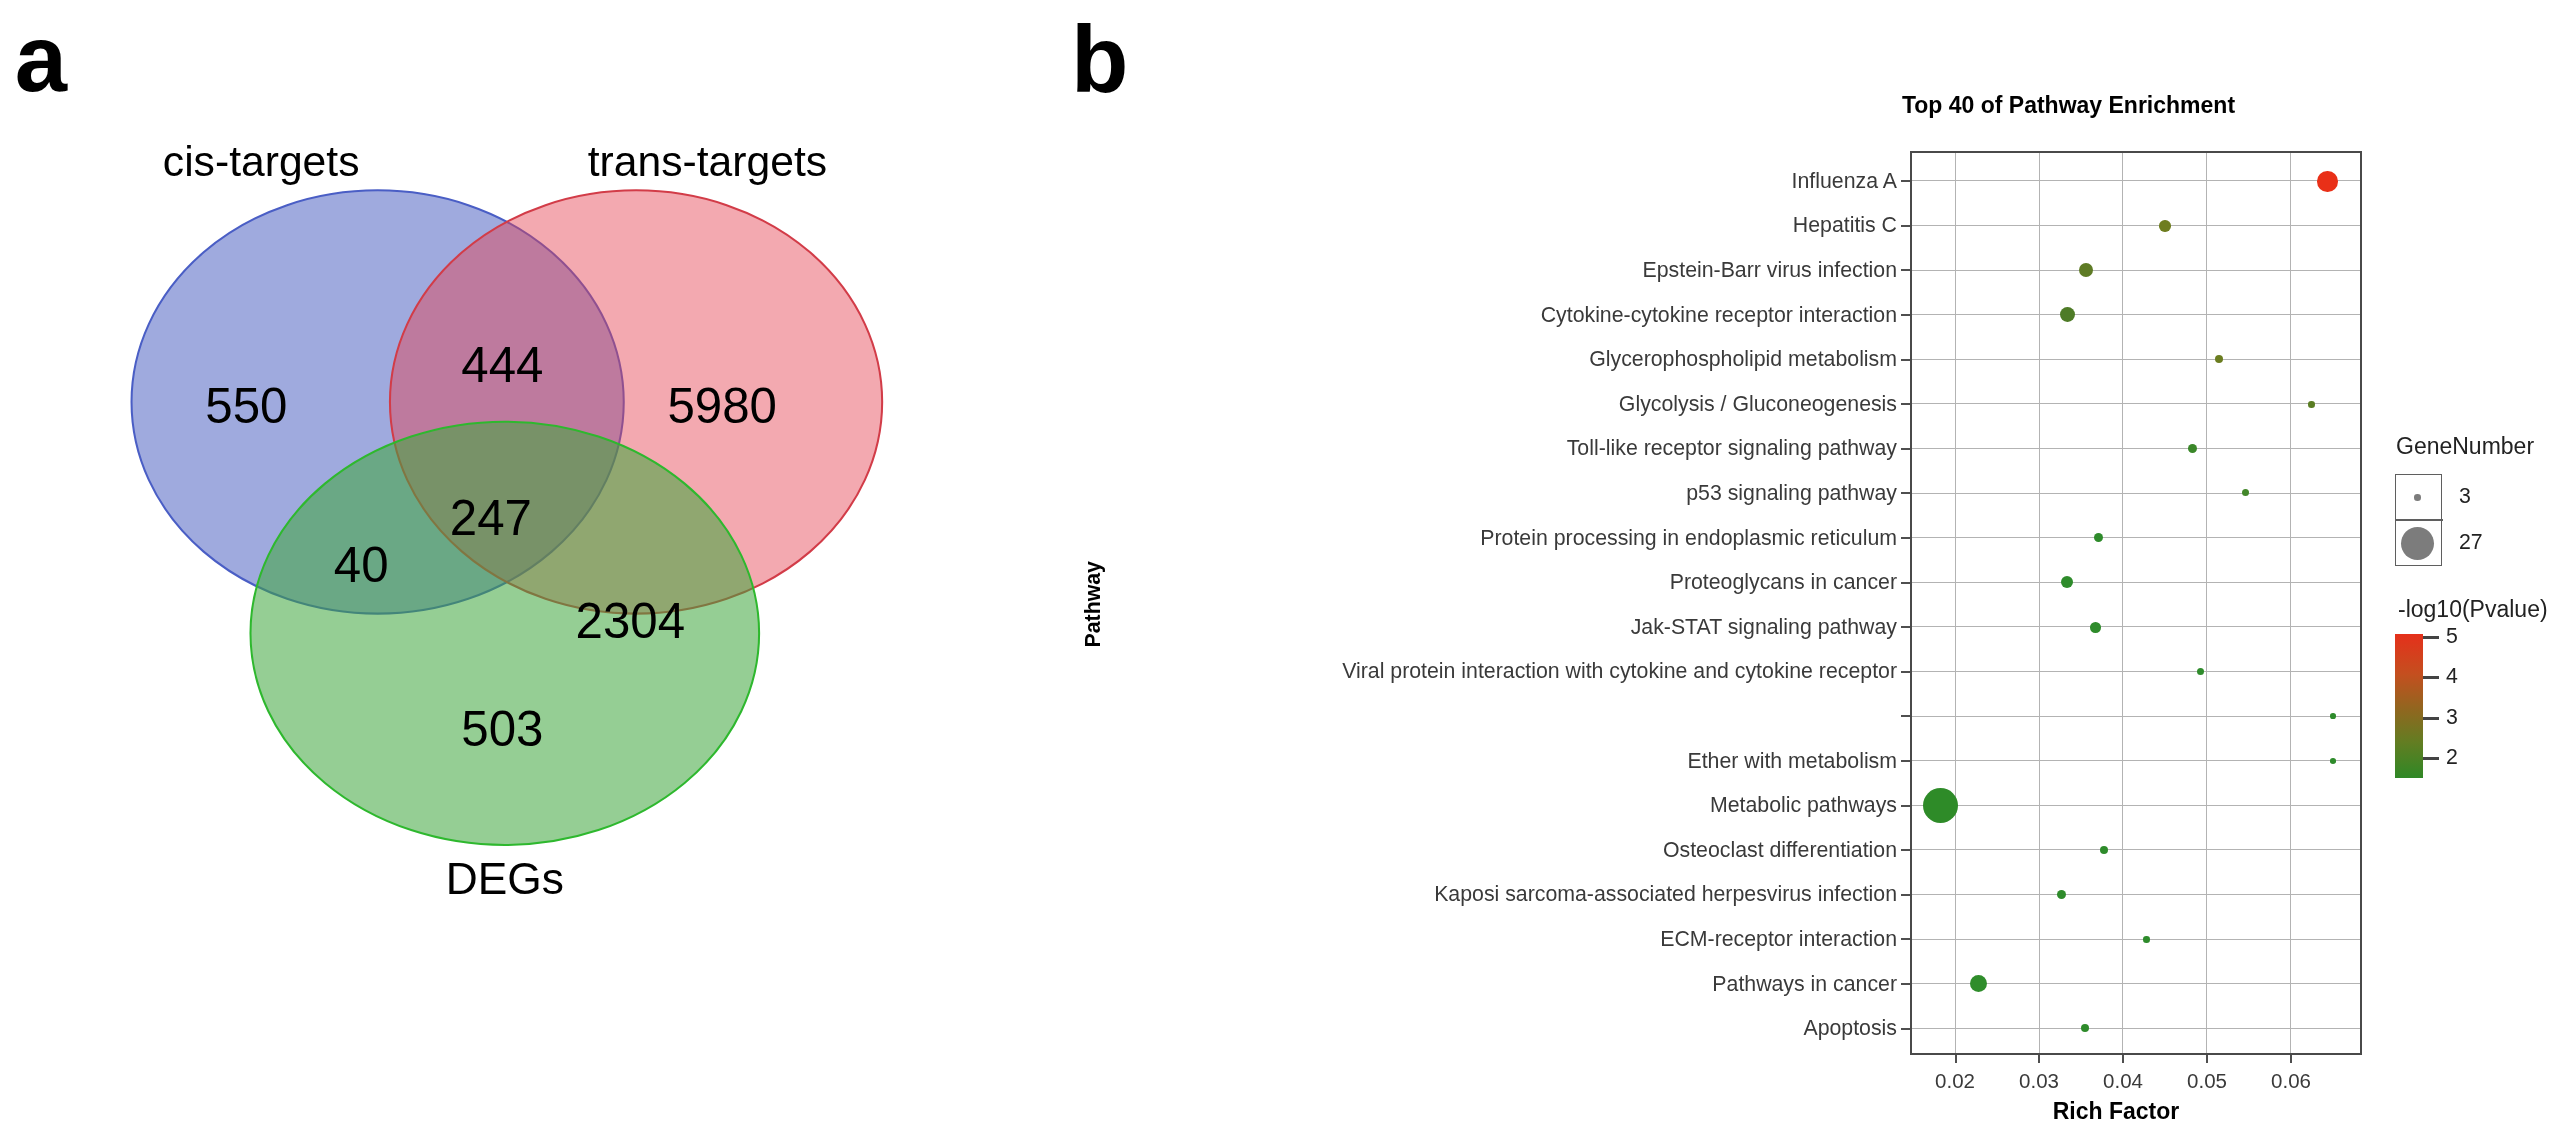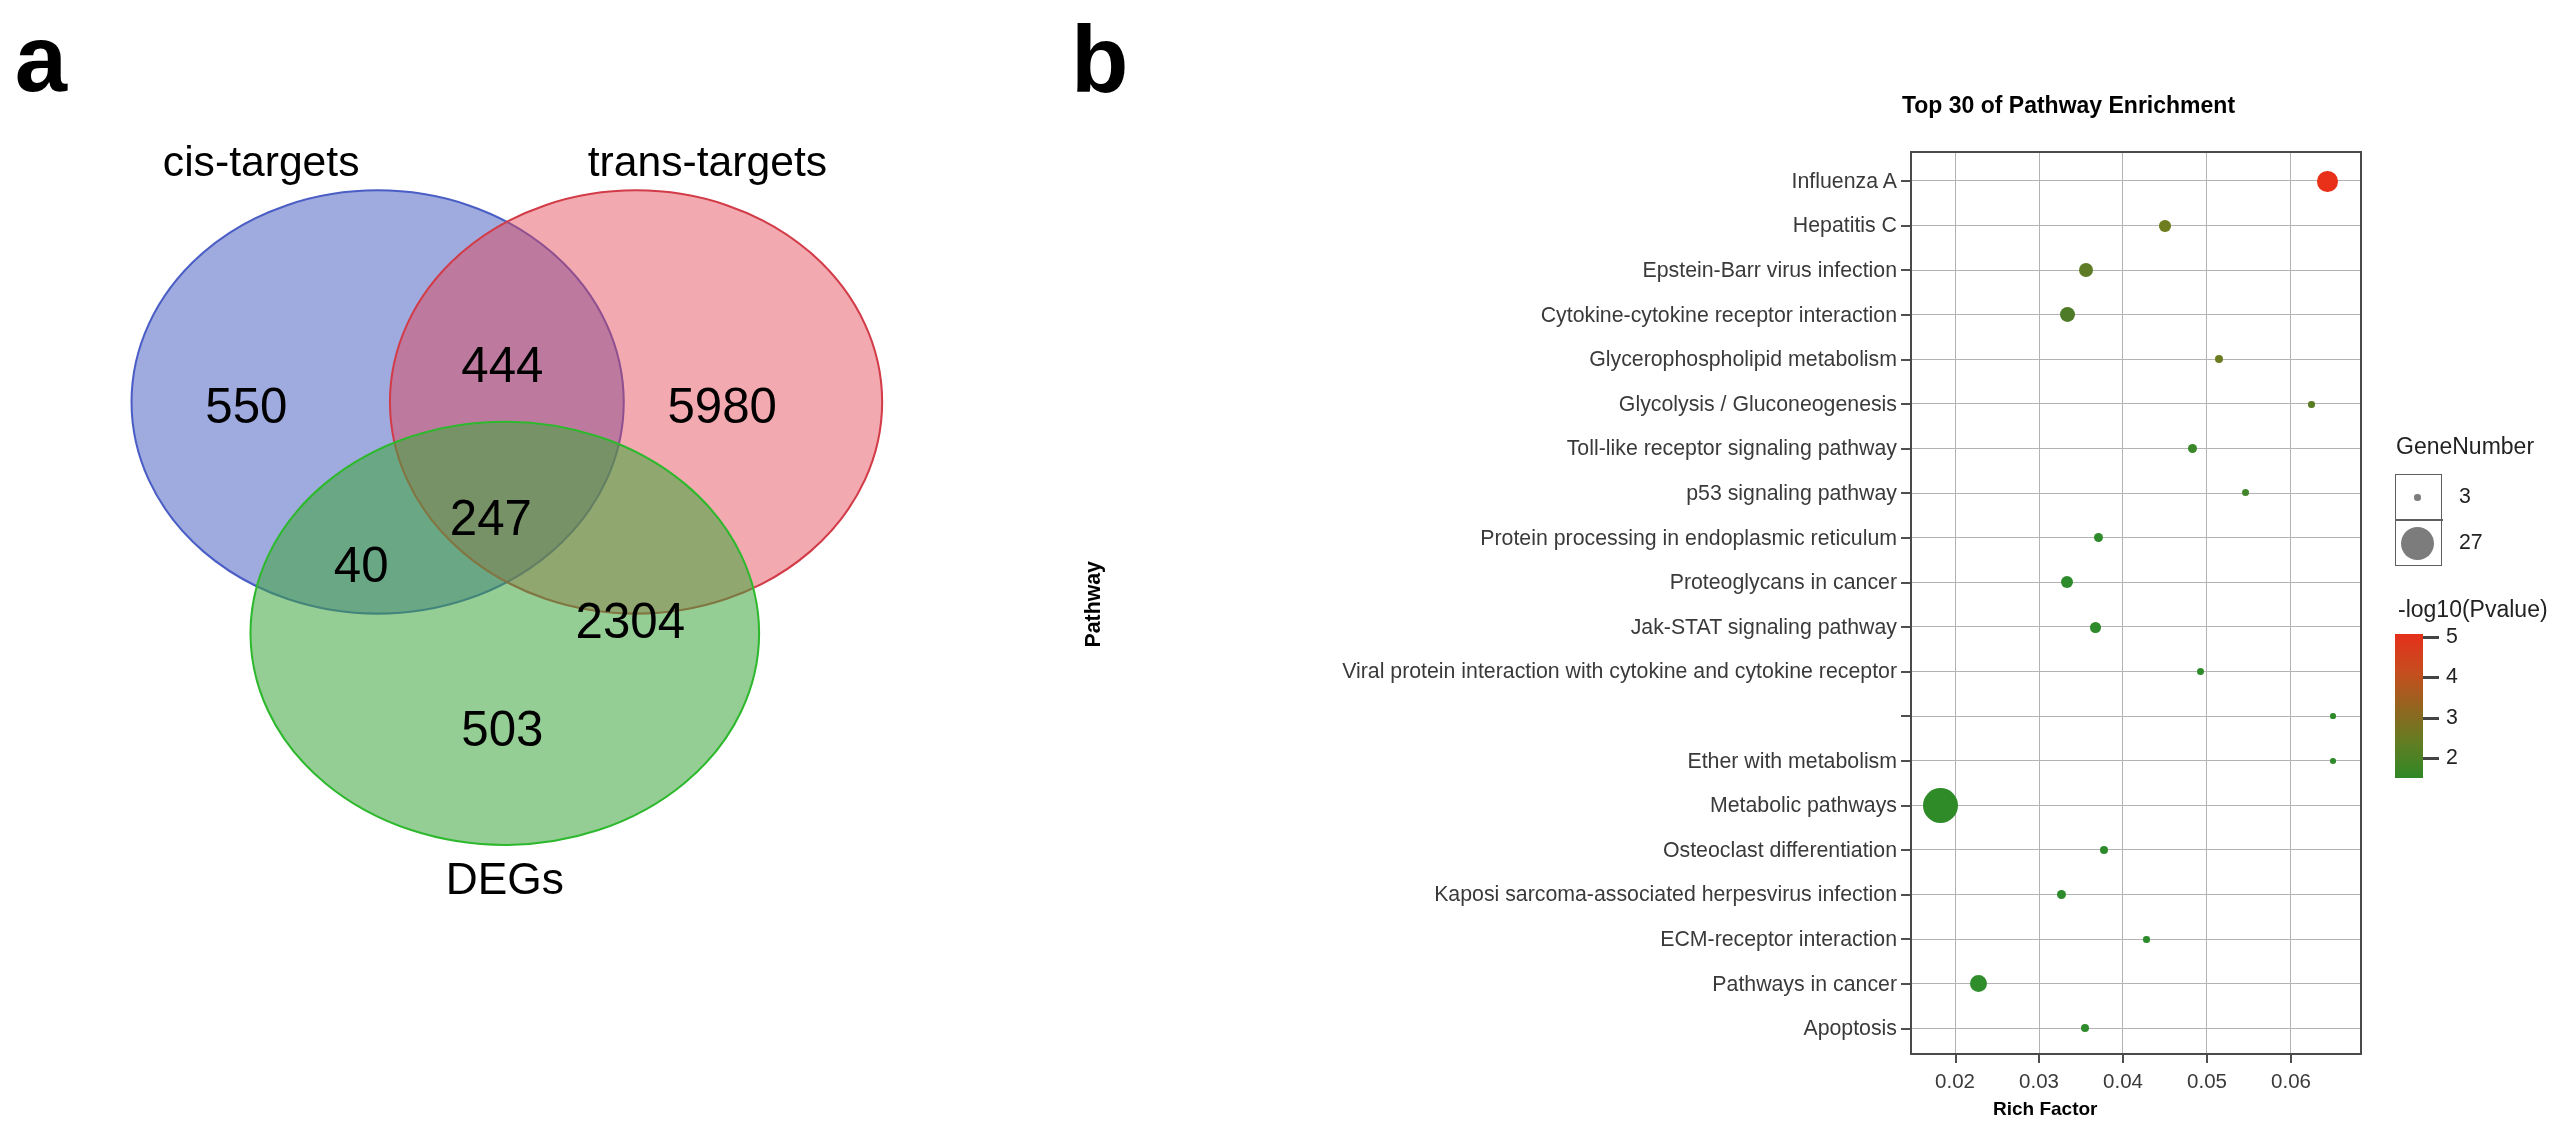--- a/index.html
+++ b/index.html
@@ -9,22 +9,22 @@
   .abs{position:absolute;}
   .rowlabel{position:absolute;text-align:right;font-size:21.3px;color:#3a3a3a;white-space:nowrap;}
   .ticklabel{position:absolute;text-align:center;font-size:20.5px;color:#3a3a3a;}
   .gridv,.gridh{position:absolute;background:#b3b3b3;}
   .stub{position:absolute;background:#4f4f4f;}
   .dot{position:absolute;border-radius:50%;}
   #plot-title{position:absolute;left:1896px;top:92px;width:345px;text-align:center;
               font-size:23px;font-weight:700;}
   #ylab{position:absolute;left:1028px;top:592px;width:131px;height:24.6px;text-align:center;
         font-size:21.3px;font-weight:700;transform:rotate(-90deg);}
-  #xlab{position:absolute;left:1993px;top:1098px;width:246px;text-align:left;
-        font-size:19px;font-weight:700;}
+  #xlab{position:absolute;left:1993px;top:1098px;width:246px;text-align:center;
+        font-size:23px;font-weight:700;}
   #plot-border{position:absolute;border:2.1px solid #4a4a4a;background:transparent;z-index:2;}
   .legend-title{position:absolute;font-size:23px;color:#222;white-space:nowrap;}
   .legend-num{position:absolute;font-size:21.3px;color:#222;}
   #gn-box{position:absolute;border:1.6px solid #5f5f5f;background:#fff;}
   #gn-divider{position:absolute;background:#5f5f5f;}
   #colorbar{position:absolute;background:linear-gradient(180deg,#e5301b 0%,#c44f1f 28%,#91661f 52%,#637d22 75%,#2f8826 100%);}
   svg text{font-family:"Liberation Sans",sans-serif;fill:#000;}
 </style>
 </head>
 <body>
@@ -43,21 +43,21 @@
       <text x="615" y="1090" text-anchor="middle" font-size="54">DEGs</text>
       <text x="300" y="516" text-anchor="middle" font-size="60">550</text>
       <text x="612" y="466" text-anchor="middle" font-size="60">444</text>
       <text x="880" y="516" text-anchor="middle" font-size="60">5980</text>
       <text x="598" y="652" text-anchor="middle" font-size="60">247</text>
       <text x="440" y="710" text-anchor="middle" font-size="60">40</text>
       <text x="768" y="778" text-anchor="middle" font-size="60">2304</text>
       <text x="612" y="910" text-anchor="middle" font-size="60">503</text>
     </svg>
 
-  <div id="plot-title">Top 30 of Pathway Enrichment</div>
+  <div id="plot-title">Top 40 of Pathway Enrichment</div>
   <div id="ylab">Pathway</div>
   <div id="xlab">Rich Factor</div>
 
   <div id="plot-layer" class="abs" style="left:0;top:0;width:2576px;height:1137px;">
       <div class="gridv" style="left: 1955px; top: 153px; width: 1.2px; height: 900px; z-index: 1;"></div>
       <div class="stub" style="left: 1955px; top: 1053px; width: 1.6px; height: 9.8px;"></div>
       <div class="ticklabel" style="left: 1918px; top: 1069px; width: 74px;">0.02</div>
       <div class="gridv" style="left: 2039px; top: 153px; width: 1.2px; height: 900px; z-index: 1;"></div>
       <div class="stub" style="left: 2038px; top: 1053px; width: 1.6px; height: 9.8px;"></div>
       <div class="ticklabel" style="left: 2002px; top: 1069px; width: 74px;">0.03</div>

